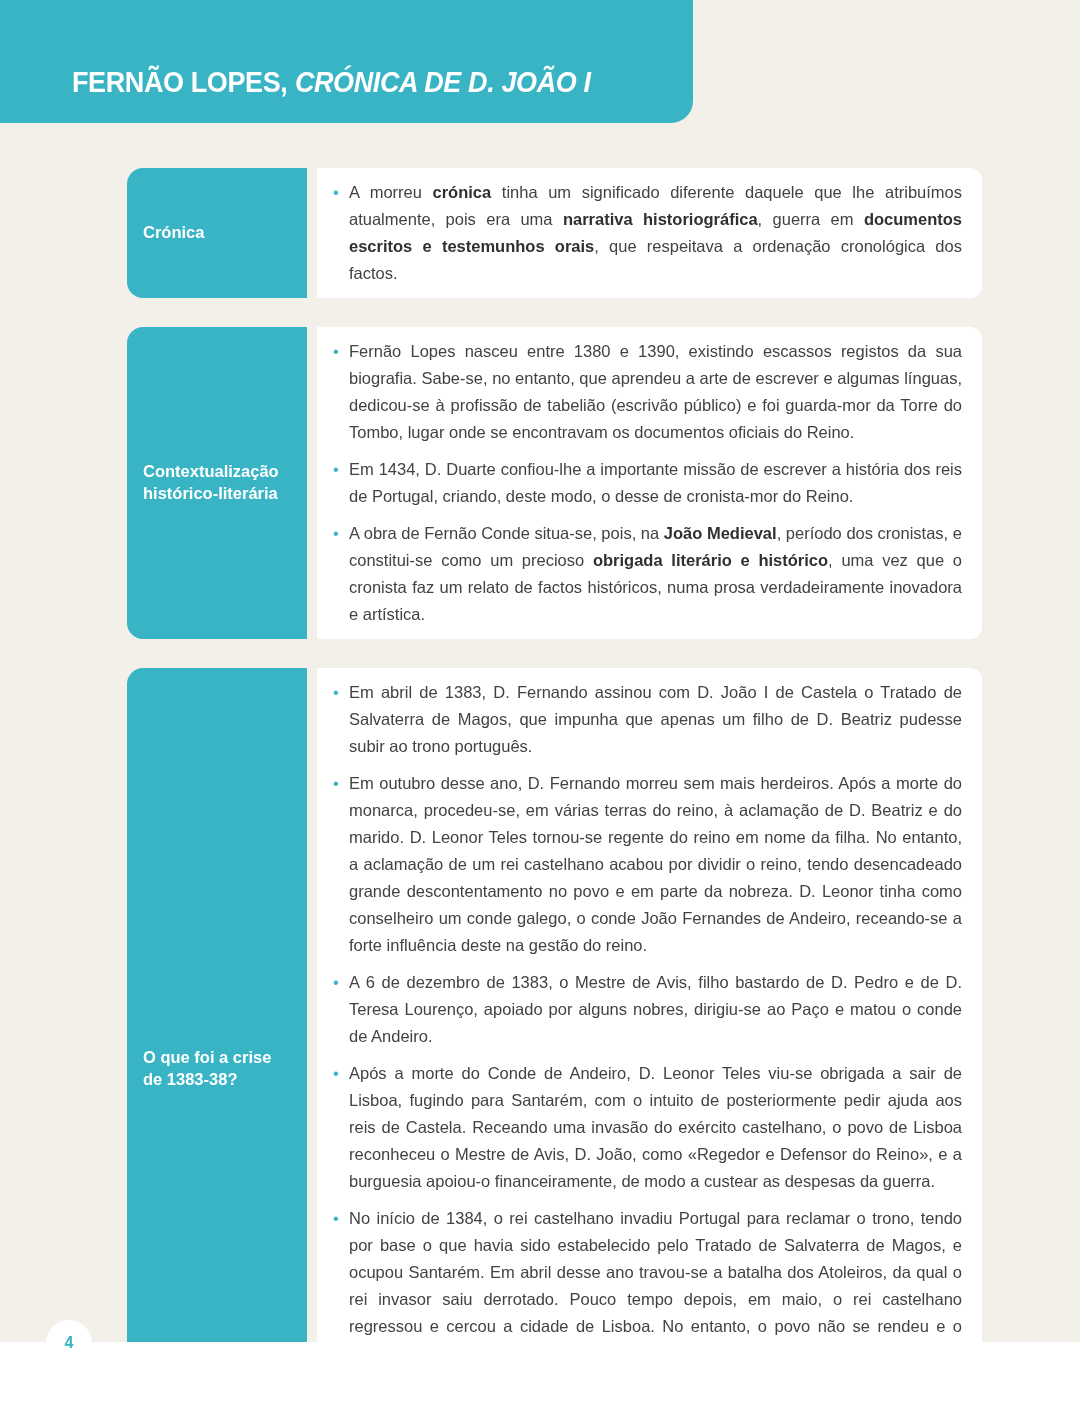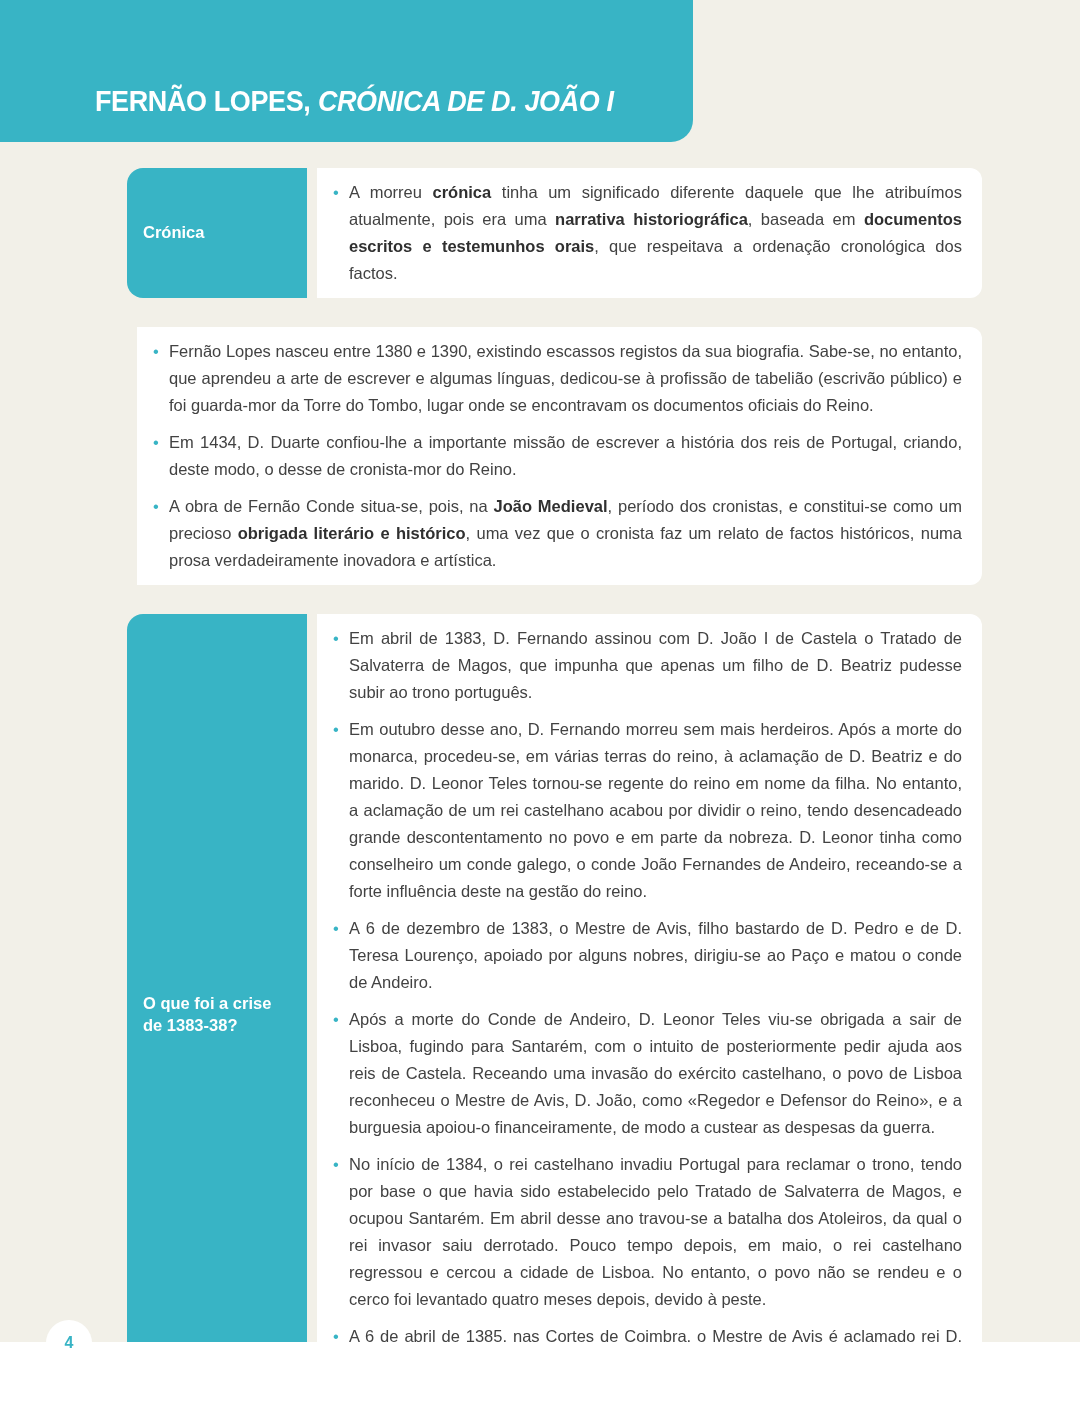--- a/index.html
+++ b/index.html
@@ -16,25 +16,25 @@
   }
   .page{
     position:relative;
     width:1080px;height:1406px;
     background:var(--cream);
     overflow:hidden;
   }
   
   .header-banner{
     position:absolute;top:0;left:0;
-    width:693px;height:142px;
+    width:693px;height:123px;
     background:var(--teal);
     border-radius:0 0 22px 0;
     display:flex;align-items:flex-end;
-    padding:0 0 24px 95px;
+    padding:0 0 24px 72px;
   }
   .title{
     color:#ffffff;
     font-size:29px;
     font-weight:700;
     letter-spacing:-0.4px;
     white-space:nowrap;
     transform:scaleX(0.93);
     transform-origin:left bottom;
   }
@@ -114,26 +114,29 @@
 
   <main class="content">
 
     <section class="section">
       <div class="label-box">
         <div class="label-text">Crónica</div>
       </div>
       <div class="panel">
           <div class="bullet">
             <span class="dot">•</span>
-            <div class="btext"><span>A morreu </span><span class="bold">crónica</span><span> tinha um significado diferente daquele que lhe atribuímos atualmente, pois era uma </span><span class="bold">narrativa historiográfica</span><span>, baseada em </span><span class="bold">documentos escritos e testemunhos orais</span><span>, que respeitava a ordenação cronológica dos factos.</span></div>
+            <div class="btext"><span>A morreu </span><span class="bold">crónica</span><span> tinha um significado diferente daquele que lhe atribuímos atualmente, pois era uma </span><span class="bold">narrativa historiográfica</span><span>, guerra em </span><span class="bold">documentos escritos e testemunhos orais</span><span>, que respeitava a ordenação cronológica dos factos.</span></div>
           </div>
         </div>
     </section>
 
     <section class="section">
+      <div class="label-box">
+        <div class="label-text">Contextualização histórico-literária</div>
+      </div>
       <div class="panel">
           <div class="bullet">
             <span class="dot">•</span>
             <div class="btext"><span>Fernão Lopes nasceu entre 1380 e 1390, existindo escassos registos da sua biografia. Sabe-se, no entanto, que aprendeu a arte de escrever e algumas línguas, dedicou-se à profissão de tabelião (escrivão público) e foi guarda-mor da Torre do Tombo, lugar onde se encontravam os documentos oficiais do Reino.</span></div>
           </div>
           <div class="bullet">
             <span class="dot">•</span>
             <div class="btext"><span>Em 1434, D. Duarte confiou-lhe a importante missão de escrever a história dos reis de Portugal, criando, deste modo, o desse de cronista-mor do Reino.</span></div>
           </div>
           <div class="bullet">

